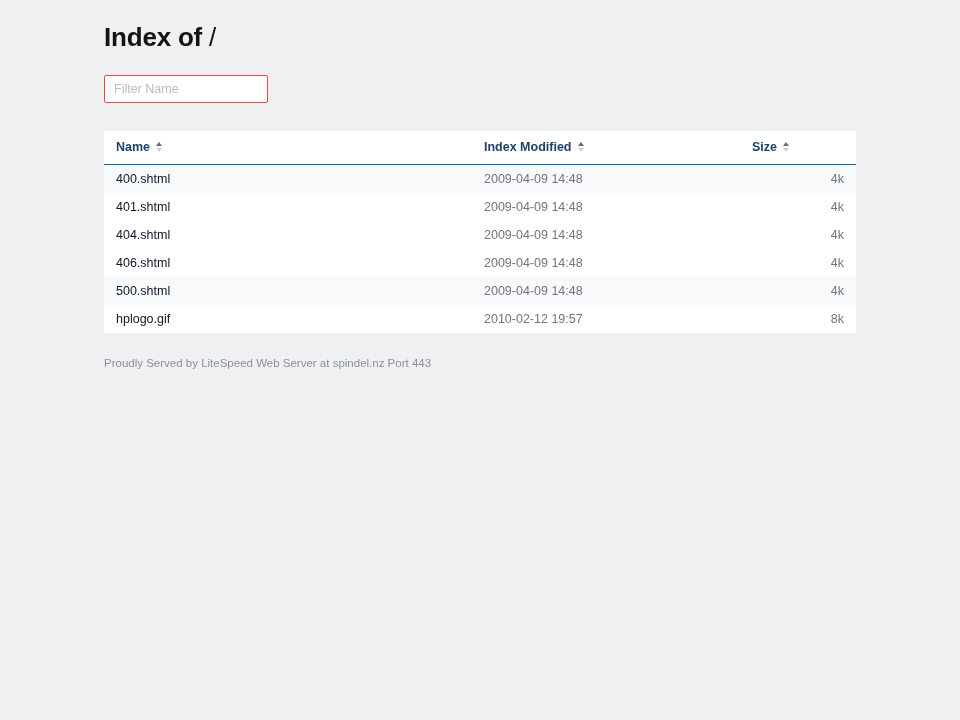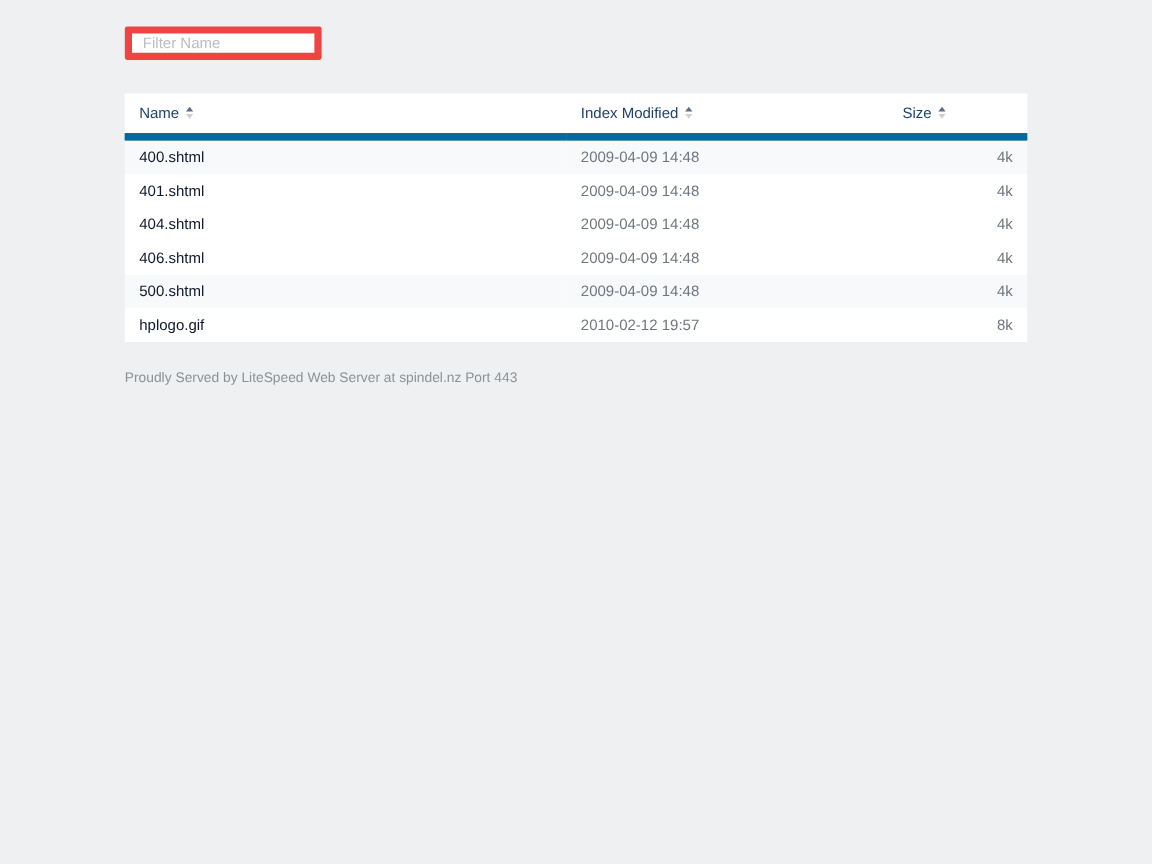--- a/index.html
+++ b/index.html
@@ -40,40 +40,40 @@
     margin-bottom: 28px;
   }
   .filter-input {
     width: 164px;
     height: 28px;
     padding: 4px 9px;
     font-size: 12.5px;
     font-family: "Liberation Sans", "DejaVu Sans", sans-serif;
     color: #44494d;
     background: #ffffff;
-    border: 6px solid #ef4444;
+    border: 1px solid #ef4444;
     border-radius: 2px;
     outline: none;
     display: block;
   }
   .filter-input::placeholder {
     color: #b9bdc1;
   }
   .listing-table {
     width: 752px;
     border-collapse: collapse;
     background: #ffffff;
     table-layout: fixed;
   }
   .listing-table thead th {
     background: #ffffff;
-    border-bottom: 6px solid #0369a1;
+    border-bottom: 1px solid #0369a1;
     padding: 9px 12px 10px 12px;
     font-size: 12.5px;
-    font-weight: normal;
+    font-weight: bold;
     color: #1f4267;
     text-align: left;
     white-space: nowrap;
     cursor: pointer;
     user-select: none;
   }
   .th-inner {
     display: inline-flex;
     align-items: center;
     gap: 6px;
@@ -131,20 +131,21 @@
     color: #8c9298;
     line-height: 1.4;
   }
 </style>
 </head>
 <body>
 
 <div class="page">
   <div class="container">
 
+    <h1 class="page-title"><span>Index of</span> <span class="slash">/</span></h1>
 
     <div class="filter-wrap">
       <input class="filter-input" type="text" placeholder="Filter Name" style="">
     </div>
 
     <table class="listing-table">
       <thead>
         <tr>
           <th class="col-name">
             <span class="th-inner">

